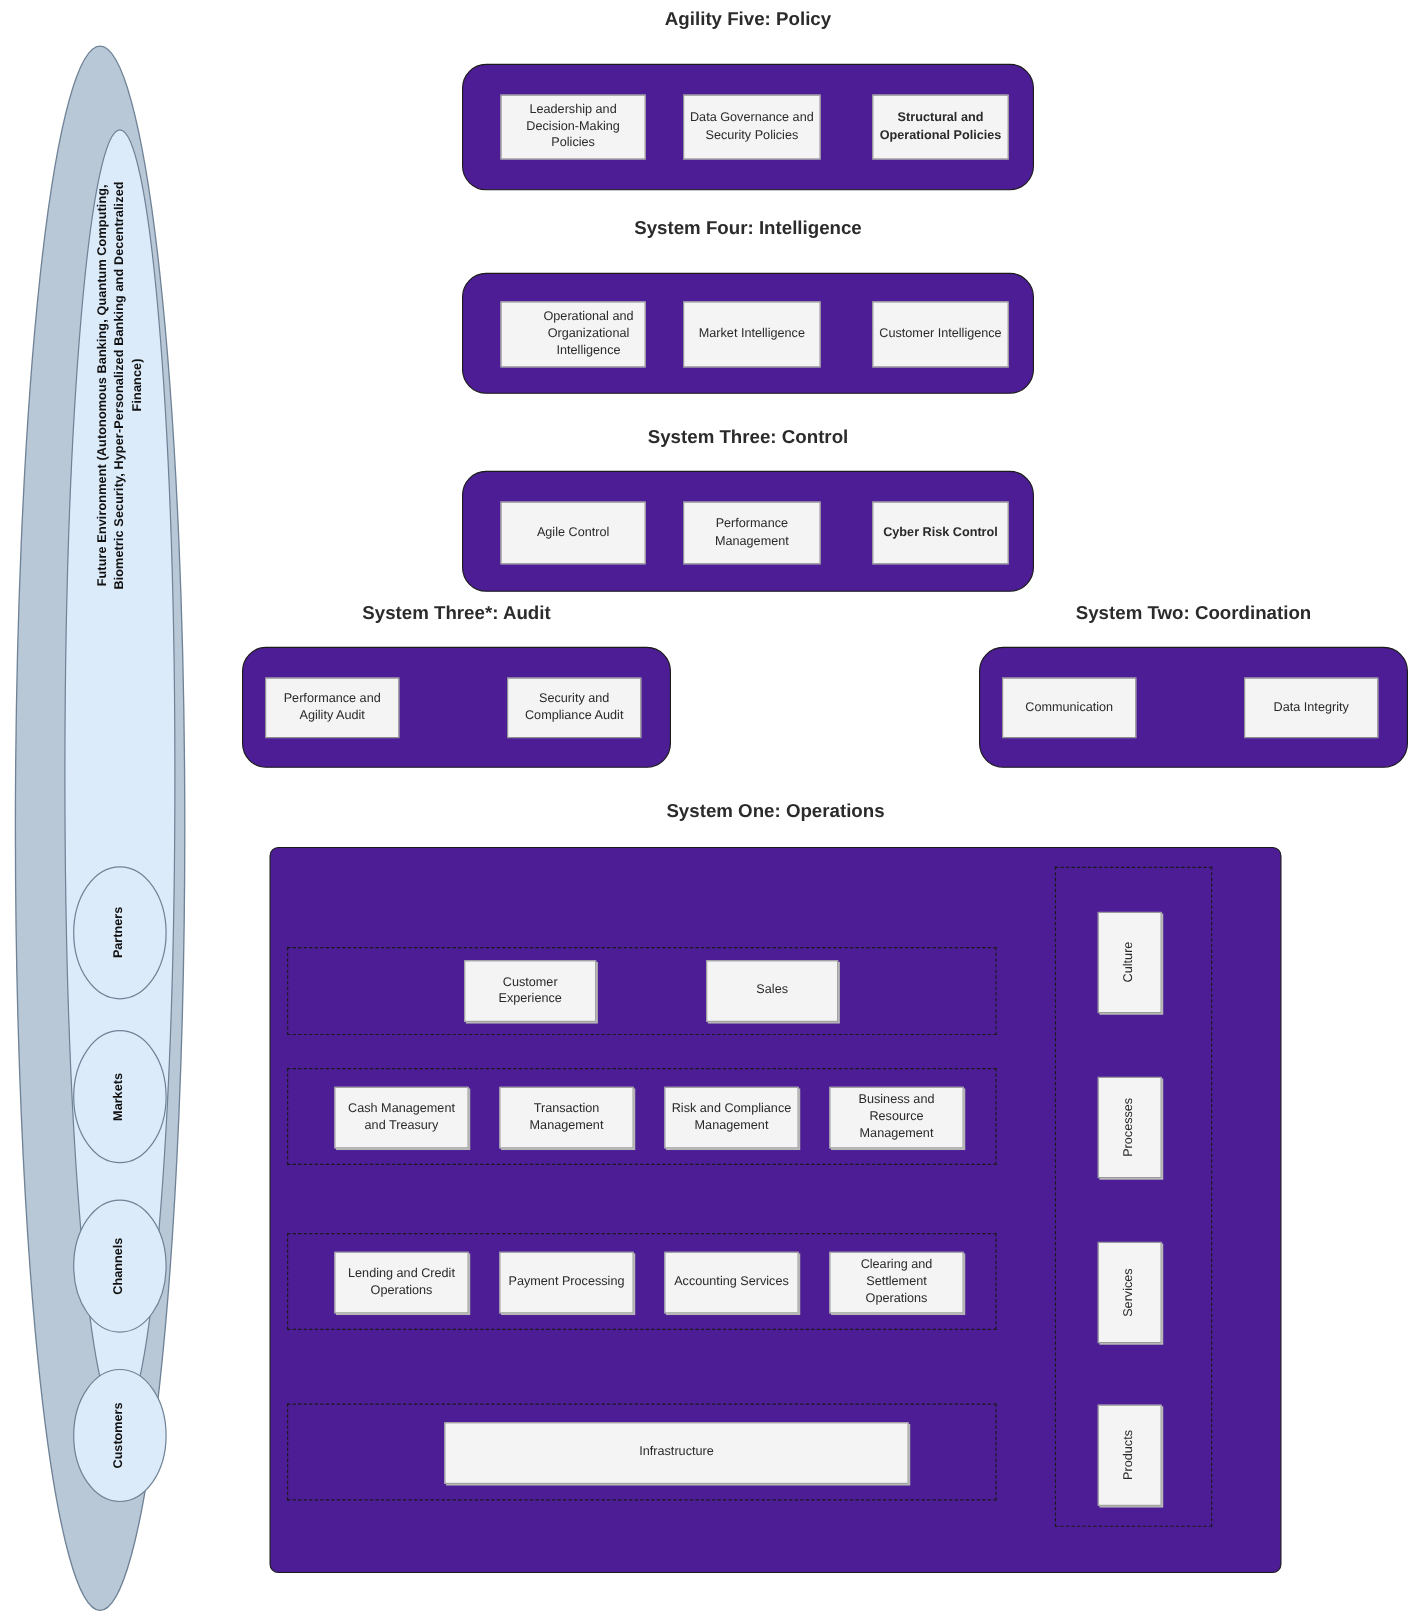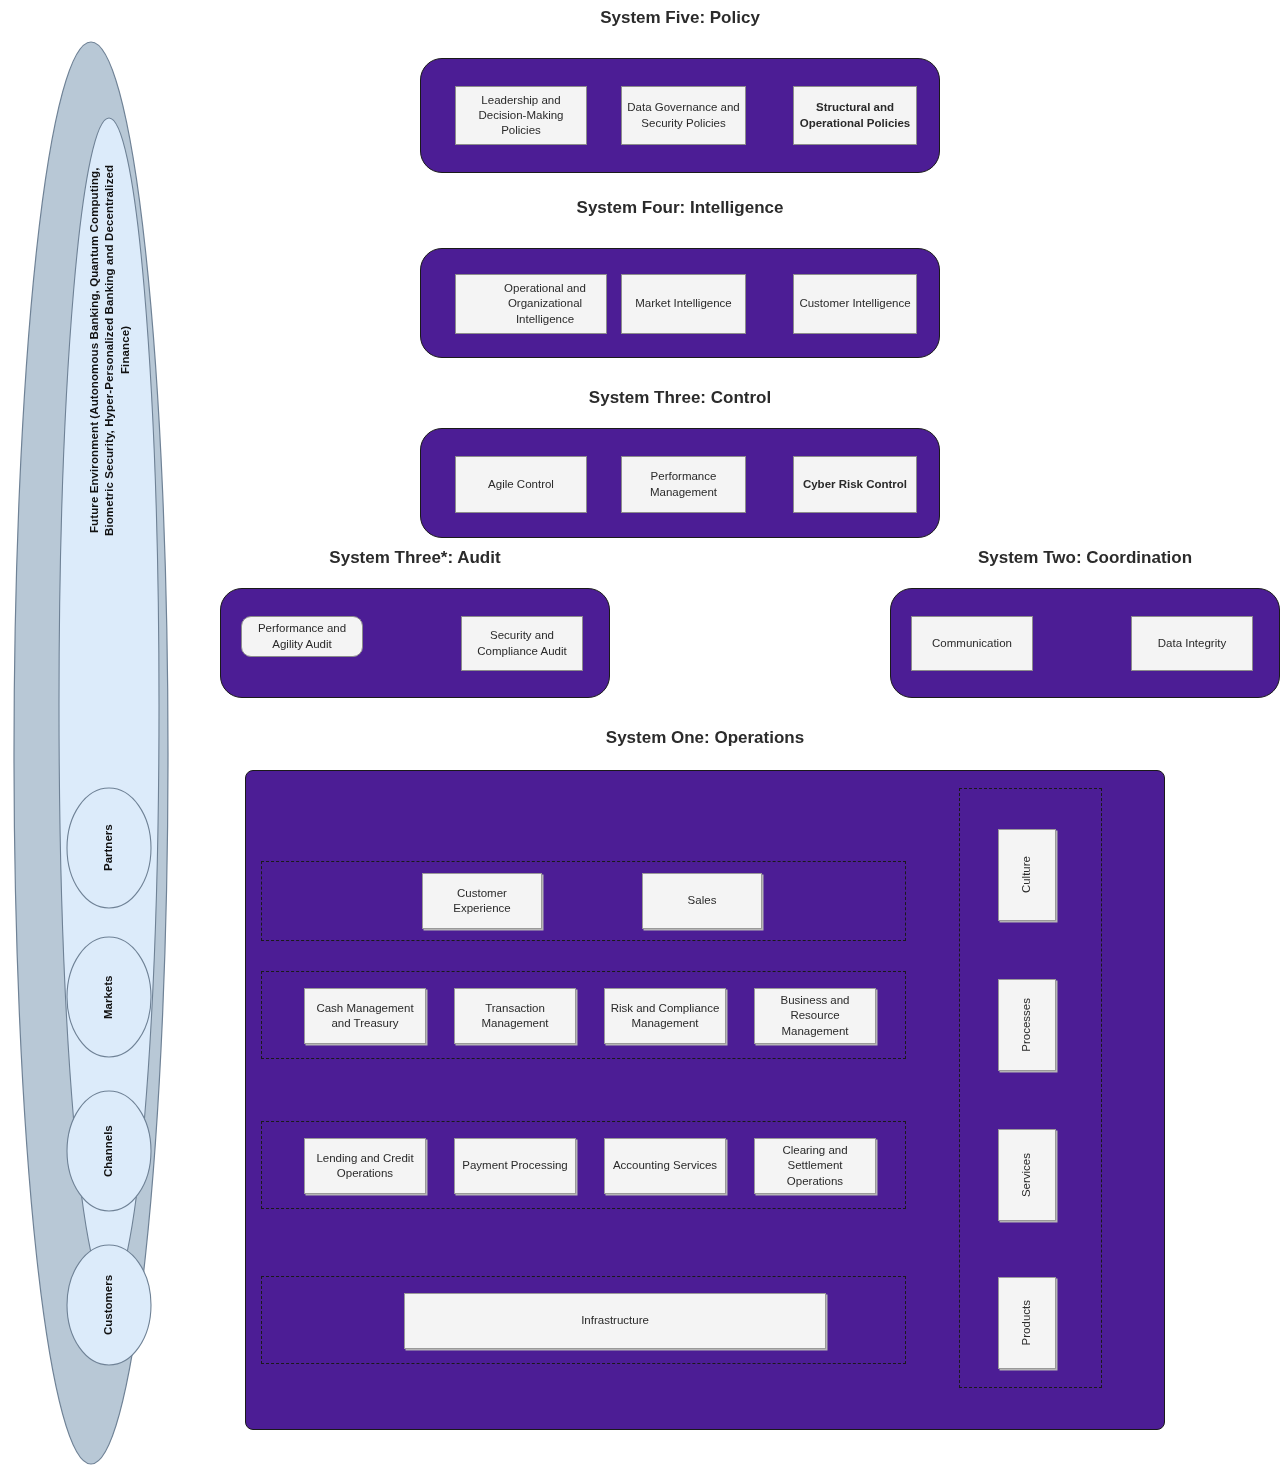--- a/index.html
+++ b/index.html
@@ -115,44 +115,44 @@
     <ellipse cx="109" cy="1305" rx="42" ry="60" fill="#dcebfa" stroke="#6f8296" stroke-width="1.1"></ellipse>
   </svg>
 
   <div class="env-label env-main-label" style="left:80px; top:140px; width:60px; height:420px;">Future Environment (Autonomous Banking, Quantum Computing, Biometric Security, Hyper-Personalized Banking and Decentralized Finance)</div>
 
   <div class="env-label env-node-label" style="left:89px; top:808px; width:40px; height:80px;">Partners</div>
   <div class="env-label env-node-label" style="left:89px; top:957px; width:40px; height:80px;">Markets</div>
   <div class="env-label env-node-label" style="left:89px; top:1111px; width:40px; height:80px;">Channels</div>
   <div class="env-label env-node-label" style="left:89px; top:1265px; width:40px; height:80px;">Customers</div>
 
-  <div class="section-title" style="left:420px; top:8px; width:520px;">System Five: Policy</div>
+  <div class="section-title" style="left:420px; top:8px; width:520px;">Agility Five: Policy</div>
   <div class="sys-container" style="left:420px; top:58px; width:520px; height:115px;">
     <div class="ebox" style="left:34px; top:27px; width:132px; height:59px;">Leadership and Decision-Making Policies</div>
     <div class="ebox" style="left:200px; top:27px; width:125px; height:59px;">Data Governance and Security Policies</div>
     <div class="ebox" style="left:372px; top:27px; width:124px; height:59px;font-weight:bold;">Structural and Operational Policies</div>
   </div>
 
   <div class="section-title" style="left:420px; top:198px; width:520px;">System Four: Intelligence</div>
   <div class="sys-container" style="left:420px; top:248px; width:520px; height:110px;">
-    <div class="ebox" style="left:34px; top:25px; width:152px; height:60px;padding-left:32px;">Operational and Organizational Intelligence</div>
+    <div class="ebox" style="left:34px; top:25px; width:132px; height:60px;padding-left:32px;">Operational and Organizational Intelligence</div>
     <div class="ebox" style="left:200px; top:25px; width:125px; height:60px;">Market Intelligence</div>
     <div class="ebox" style="left:372px; top:25px; width:124px; height:60px;">Customer Intelligence</div>
   </div>
 
   <div class="section-title" style="left:420px; top:388px; width:520px;">System Three: Control</div>
   <div class="sys-container" style="left:420px; top:428px; width:520px; height:110px;">
     <div class="ebox" style="left:34px; top:27px; width:132px; height:57px;">Agile Control</div>
     <div class="ebox" style="left:200px; top:27px; width:125px; height:57px;">Performance Management</div>
     <div class="ebox" style="left:372px; top:27px; width:124px; height:57px;font-weight:bold;">Cyber Risk Control</div>
   </div>
 
   <div class="section-title" style="left:220px; top:548px; width:390px;">System Three*: Audit</div>
   <div class="sys-container" style="left:220px; top:588px; width:390px; height:110px;">
-    <div class="ebox" style="left:20px; top:27px; width:122px; height:41px;border-radius:10px;">Performance and Agility Audit</div>
+    <div class="ebox" style="left:20px; top:27px; width:122px; height:55px;">Performance and Agility Audit</div>
     <div class="ebox" style="left:240px; top:27px; width:122px; height:55px;">Security and Compliance Audit</div>
   </div>
 
   <div class="section-title" style="left:890px; top:548px; width:390px;">System Two: Coordination</div>
   <div class="sys-container" style="left:890px; top:588px; width:390px; height:110px;">
     <div class="ebox" style="left:20px; top:27px; width:122px; height:55px;">Communication</div>
     <div class="ebox" style="left:240px; top:27px; width:122px; height:55px;">Data Integrity</div>
   </div>
 
   <div class="section-title" style="left:245px; top:728px; width:920px;">System One: Operations</div>

